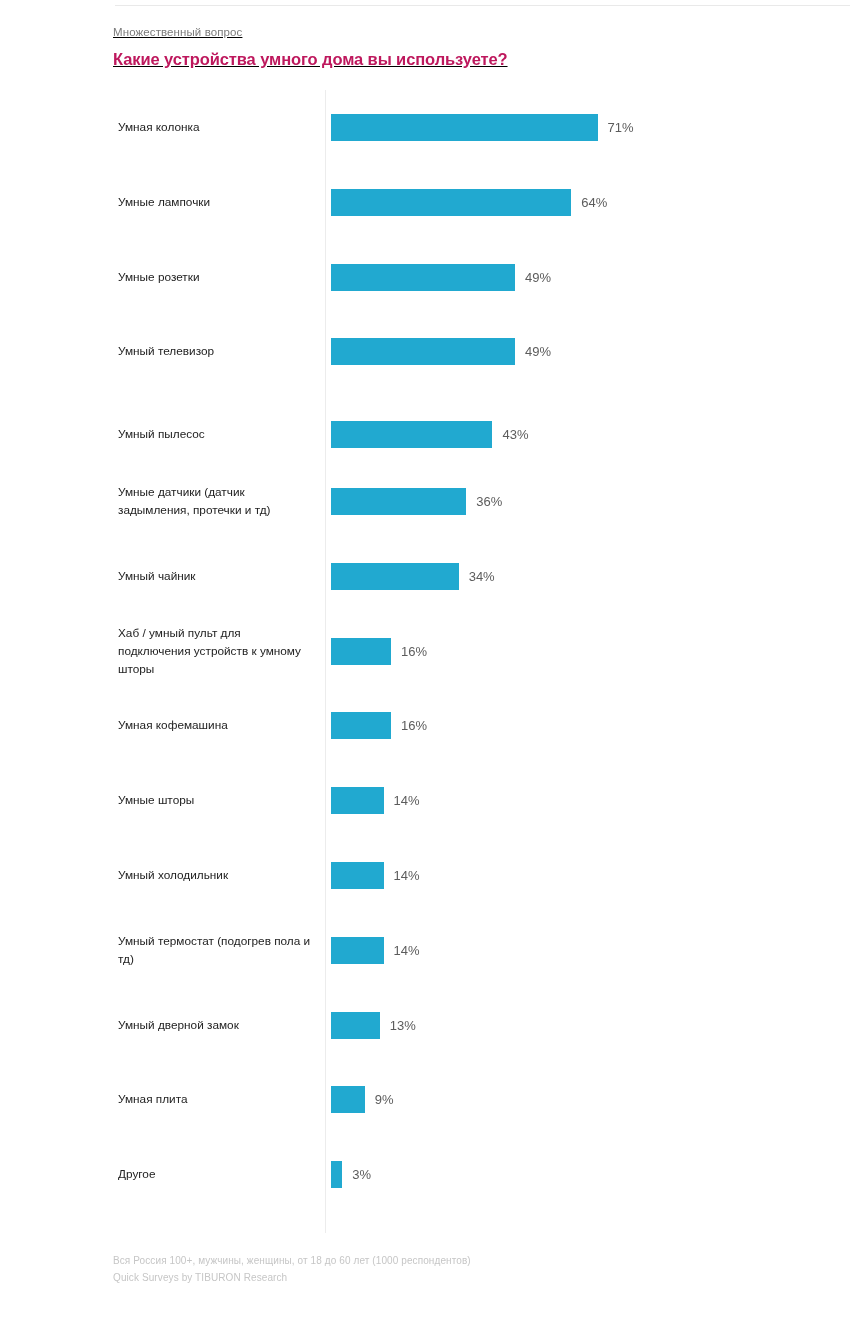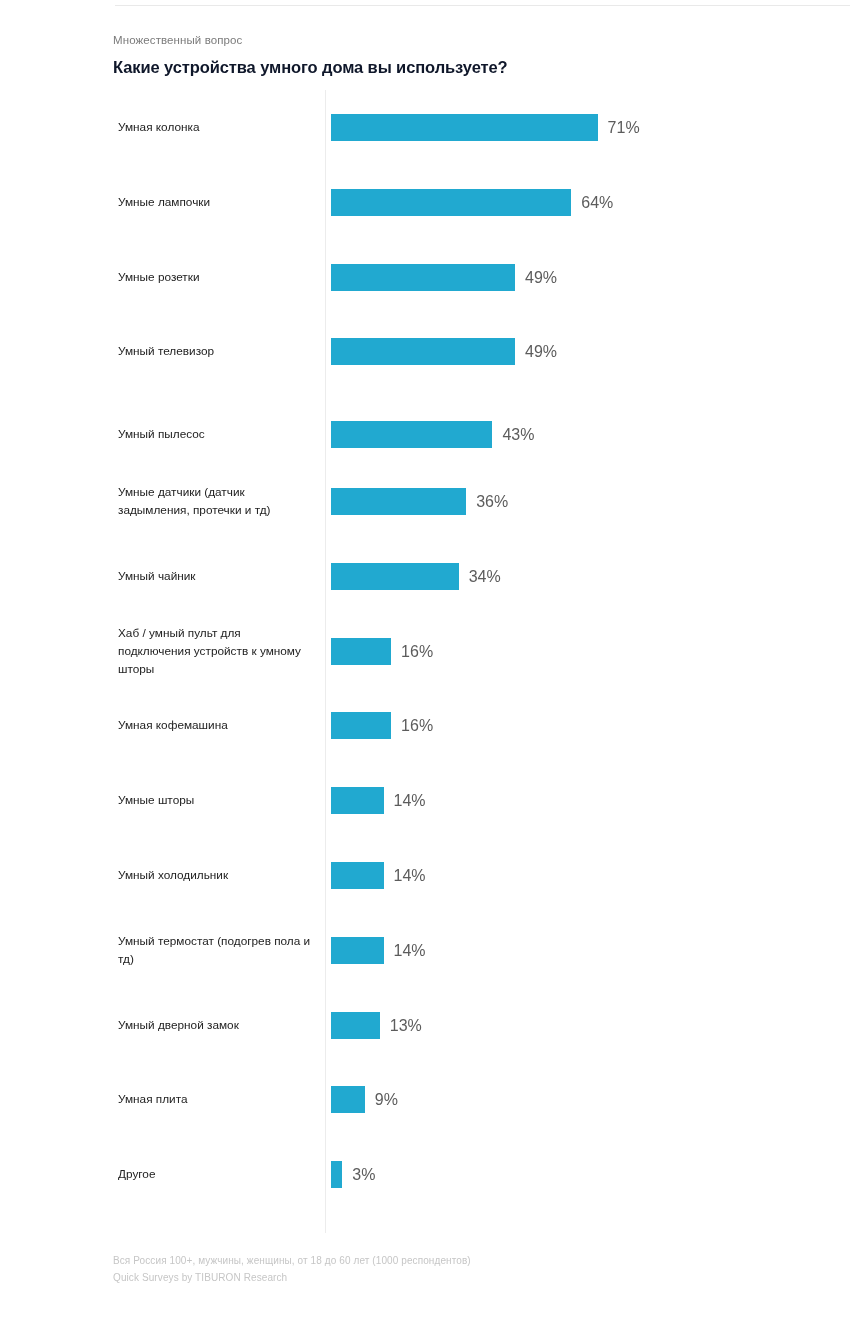--- a/index.html
+++ b/index.html
@@ -29,35 +29,36 @@
     top: 5px;
     width: 735px;
     height: 1px;
     background: #e9e9e9;
   }
 
   
   .header {
     position: absolute;
     left: 113px;
-    top: 32px;
+    top: 24px;
     width: 640px;
+    text-decoration: underline;
   }
   .kicker {
     font-size: 11.5px;
     color: #7b7b7b;
     letter-spacing: .1px;
     line-height: 16px;
     margin: 0 0 8px 0;
     white-space: nowrap;
   }
   .title {
     font-size: 16.5px;
     font-weight: bold;
-    color: #0f172a;
+    color: #be185d;
     line-height: 22px;
     margin: 0;
     letter-spacing: -.1px;
     white-space: nowrap;
   }
 
   
   .chart {
     position: absolute;
     left: 0;
@@ -102,21 +103,21 @@
   .bar {
     position: absolute;
     left: 326px;
     top: 0;
     height: 27px;
     background: #21a9d0;
   }
   .bar-value {
     position: absolute;
     top: 5px;
-    font-size: 16px;
+    font-size: 13px;
     color: #5c5c5c;
     line-height: 17px;
     white-space: nowrap;
   }
 
   
   .footer {
     position: absolute;
     left: 113px;
     top: 1252px;

